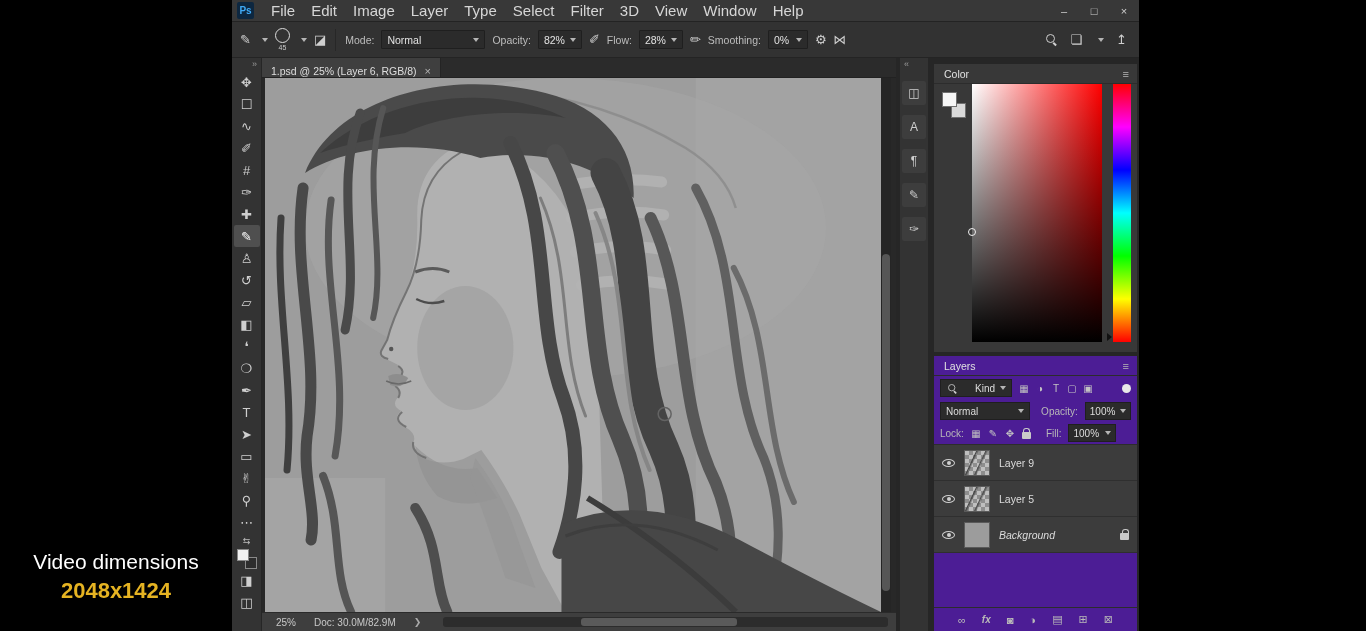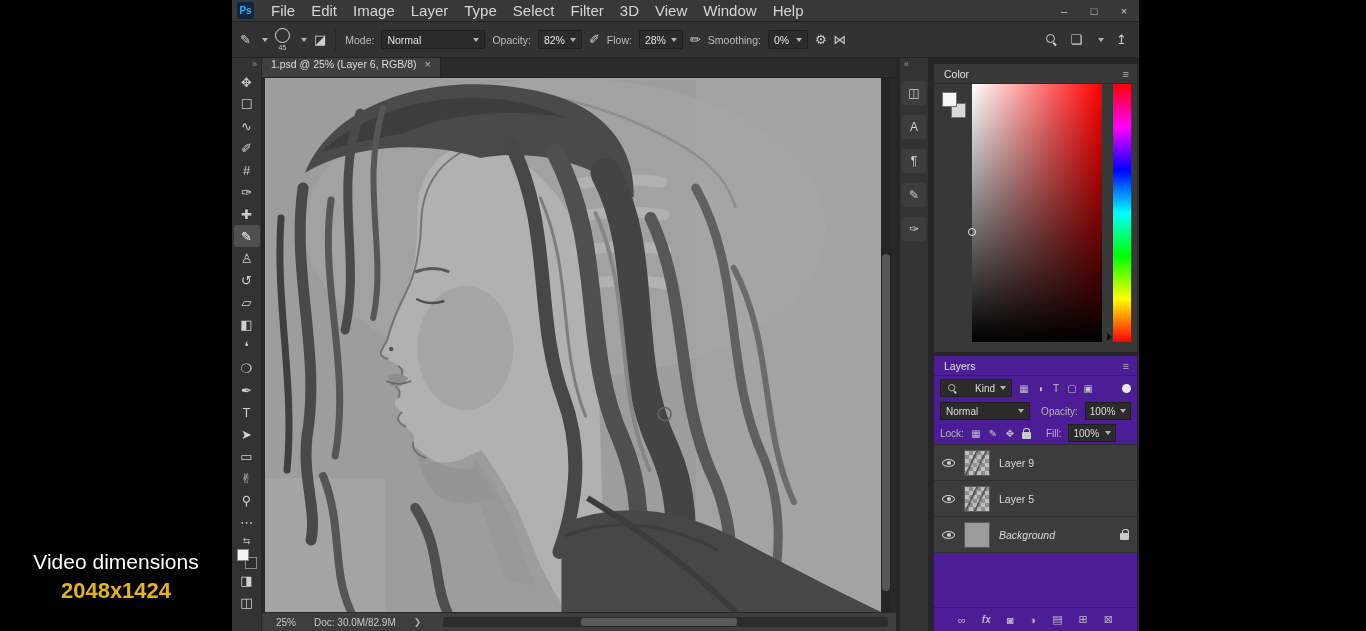--- a/index.html
+++ b/index.html
@@ -41,21 +41,21 @@
   .tool{width:26px;height:22px;display:flex;align-items:center;justify-content:center;color:#cfcfcf;font-size:13px;border-radius:2px;}
   .tool.selected{background:#4f4f4f;color:#ffffff;}
   .swap-icon{font-size:9px;color:#bdbdbd;margin-top:3px;}
   .fgbg{position:relative;width:20px;height:20px;margin-top:3px;}
   .bg-sw{position:absolute;right:0;bottom:0;width:12px;height:12px;background:#2d2d2d;border:1px solid #8a8a8a;}
   .fg-sw{position:absolute;left:0;top:0;width:12px;height:12px;background:#f2f2f2;border:1px solid #8a8a8a;}
 
   
   .doc-col{position:absolute;top:58px;left:30px;width:634px;bottom:0;display:flex;flex-direction:column;background:#282828;}
   .tabrow{height:20px;background:#2b2b2b;display:flex;align-items:stretch;border-bottom:1px solid #222;}
-  .doc-tab{background:#3f3f3f;display:flex;align-items:flex-start;gap:8px;padding:0 9px;border-right:1px solid #242424;}
+  .doc-tab{background:#3f3f3f;display:flex;align-items:flex-end;gap:8px;padding:0 9px;border-right:1px solid #242424;}
   .doc-tab .tab-title{font-size:10.5px;color:#dedede;white-space:nowrap;}
   .doc-tab .tab-close{font-size:11px;color:#b5b5b5;}
   .canvas-wrap{flex:1;display:flex;min-height:0;}
   .paint{flex:1;margin-left:3px;display:block;height:100%;}
   .paint svg{display:block;width:100%;height:100%;}
   .vscroll{width:10px;background:#252525;position:relative;margin-right:5px;}
   .vthumb{position:absolute;left:1px;right:1px;top:33%;height:63%;background:#565656;border-radius:4px;}
   .statusbar{height:19px;background:#3e3e3e;border-top:1px solid #2a2a2a;display:flex;align-items:center;
              font-size:10px;color:#c9c9c9;padding-left:14px;gap:18px;}
   .status-chevron{color:#a9a9a9;font-size:9px;}

